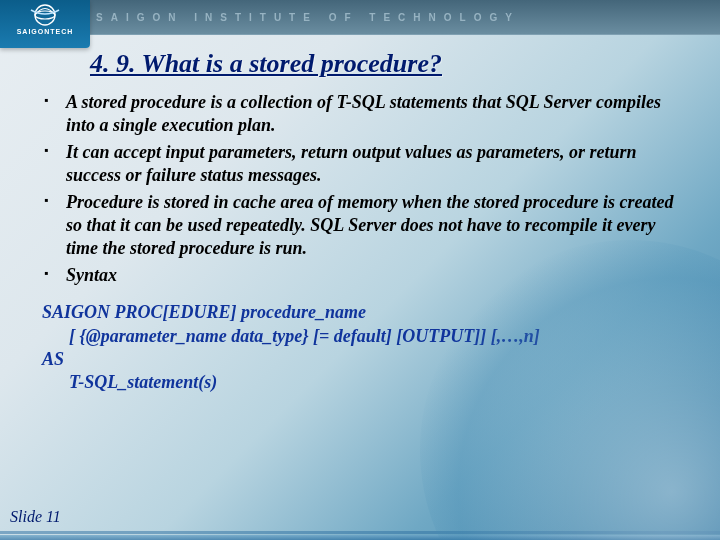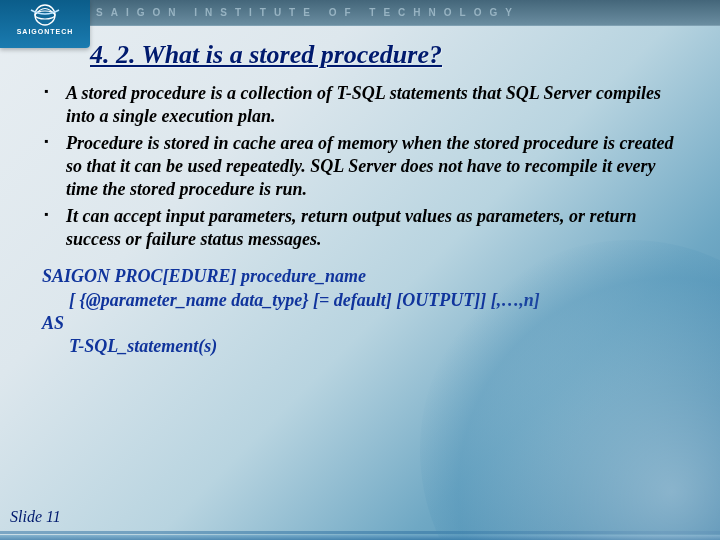--- a/index.html
+++ b/index.html
@@ -14,21 +14,21 @@
     content: "";
     position: absolute;
     right: -120px; bottom: -120px;
     width: 420px; height: 420px;
     background: radial-gradient(circle at 60% 60%, rgba(255,255,255,0.35) 0%, rgba(255,255,255,0.15) 30%, rgba(70,140,180,0.3) 60%, rgba(40,100,150,0.0) 75%);
     border-radius: 50%;
     pointer-events: none;
   }
   
   .topbar {
-    height: 26px;
+    height: 35px;
     background: linear-gradient(#44667a, #6a8da0);
     display: flex;
     align-items: center;
     padding-left: 96px;
     letter-spacing: 8px;
     font-family: Arial, sans-serif;
     font-size: 10px;
     color: #97b3c2;
     font-weight: bold;
     border-bottom: 1px solid #7fa0b2;
@@ -131,27 +131,28 @@
     <path d="M7 11 Q17 -2 27 11" fill="none" stroke="#fff" stroke-width="1.2"></path>
     <path d="M3 6 Q17 14 31 6" fill="none" stroke="#bfe6ff" stroke-width="1.6"></path>
   </svg>
   <div class="logo-text">SAIGONTECH</div>
 </div>
 
 <div class="topbar">
   <span>SAIGON INSTITUTE OF TECHNOLOGY</span>
 </div>
 
-<h1 class="title">4. 2. What is a stored procedure?</h1>
+<h1 class="title">4. 9. What is a stored procedure?</h1>
 
 <div class="content">
   <ul class="bullets">
     <li><span>A stored procedure is a collection of T-SQL statements that SQL Server compiles into a single execution plan.</span></li>
+    <li><span>It can accept input parameters, return output values as parameters, or return success or failure status messages.</span></li>
     <li><span>Procedure is stored in cache area of memory when the stored procedure is created so that it can be used repeatedly. SQL Server does not have to recompile it every time the stored procedure is run.</span></li>
-    <li><span>It can accept input parameters, return output values as parameters, or return success or failure status messages.</span></li>
+    <li><span>Syntax</span></li>
   </ul>
 
   <div class="syntax"><span>SAIGON PROC[EDURE] procedure_name</span>
 <span>      [ {@parameter_name data_type} [= default] [OUTPUT]] [,…,n]</span>
 <span>AS</span>
 <span>      T-SQL_statement(s)</span></div>
 </div>
 
 <div class="slidenum">Slide 11</div>
 

